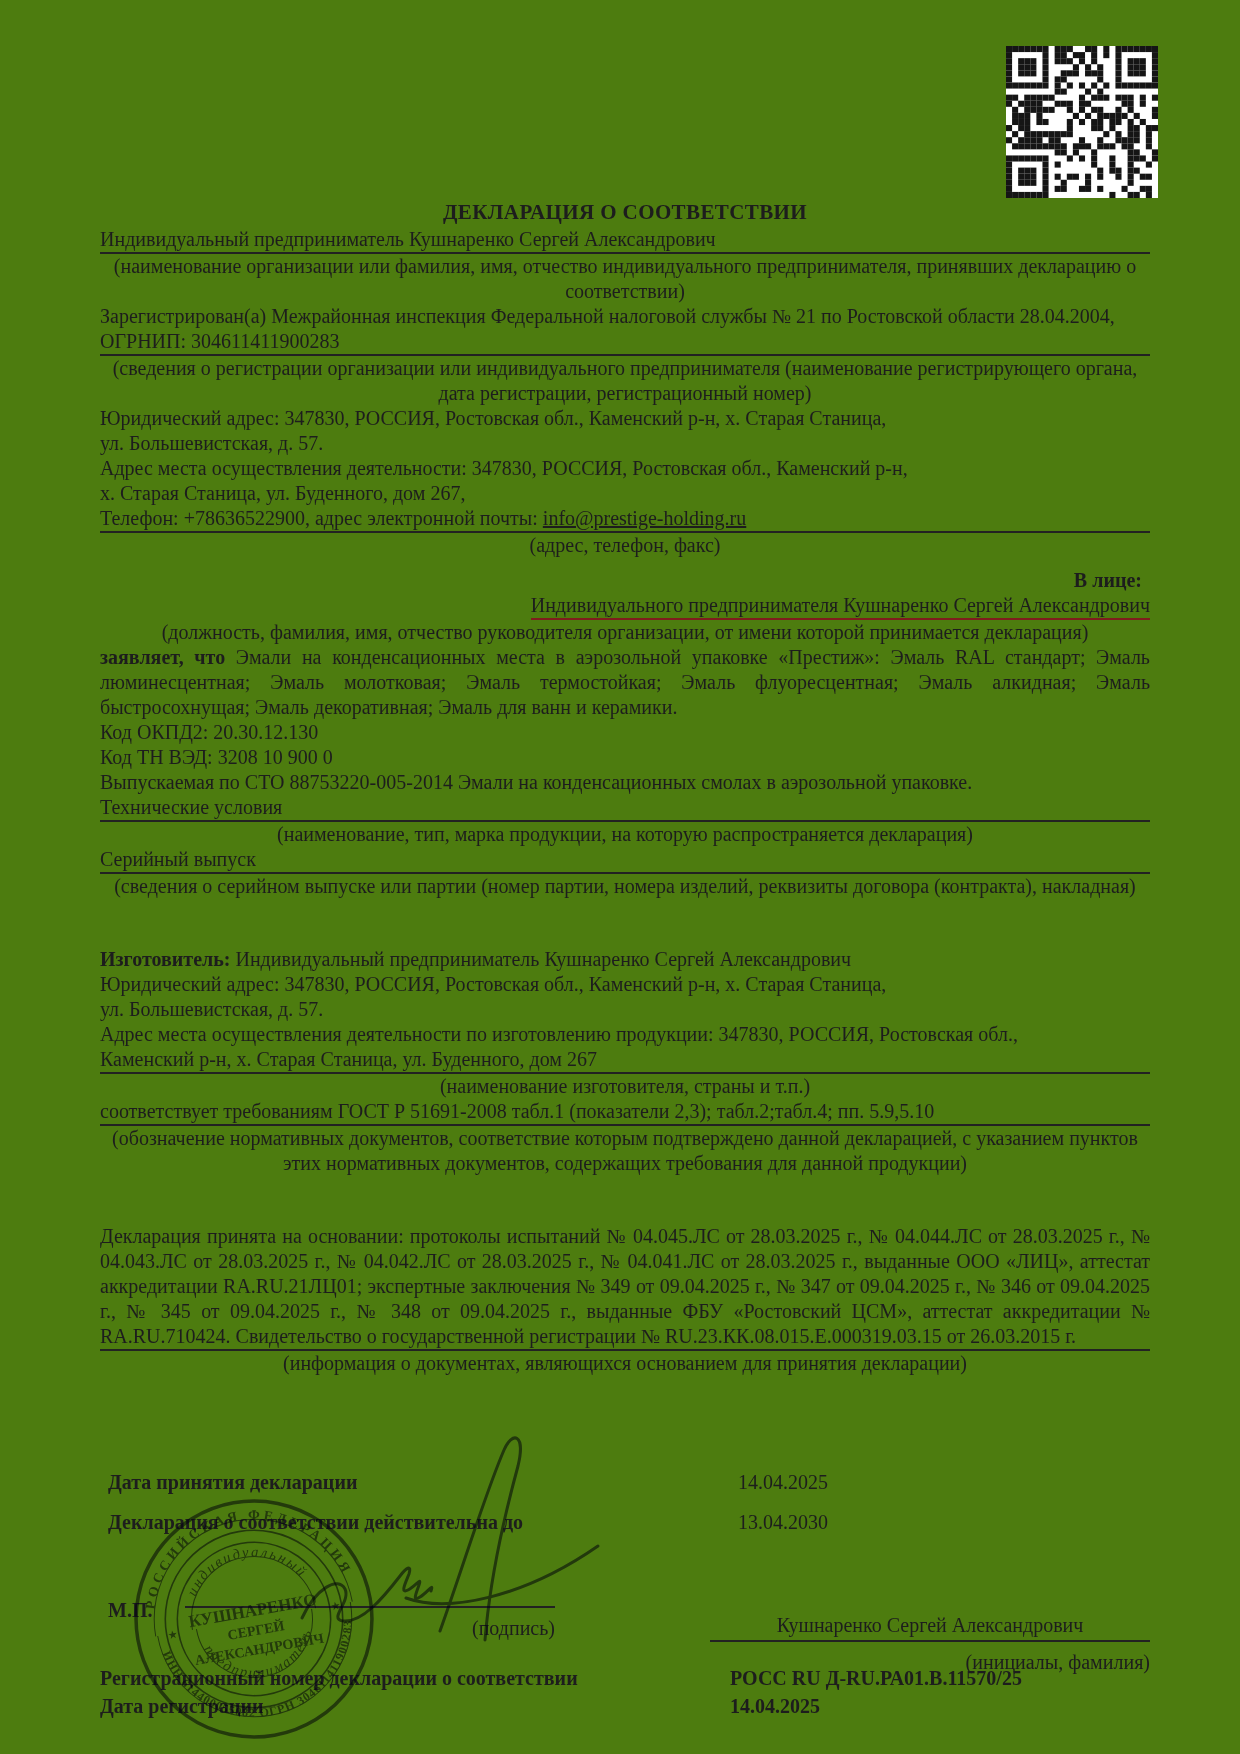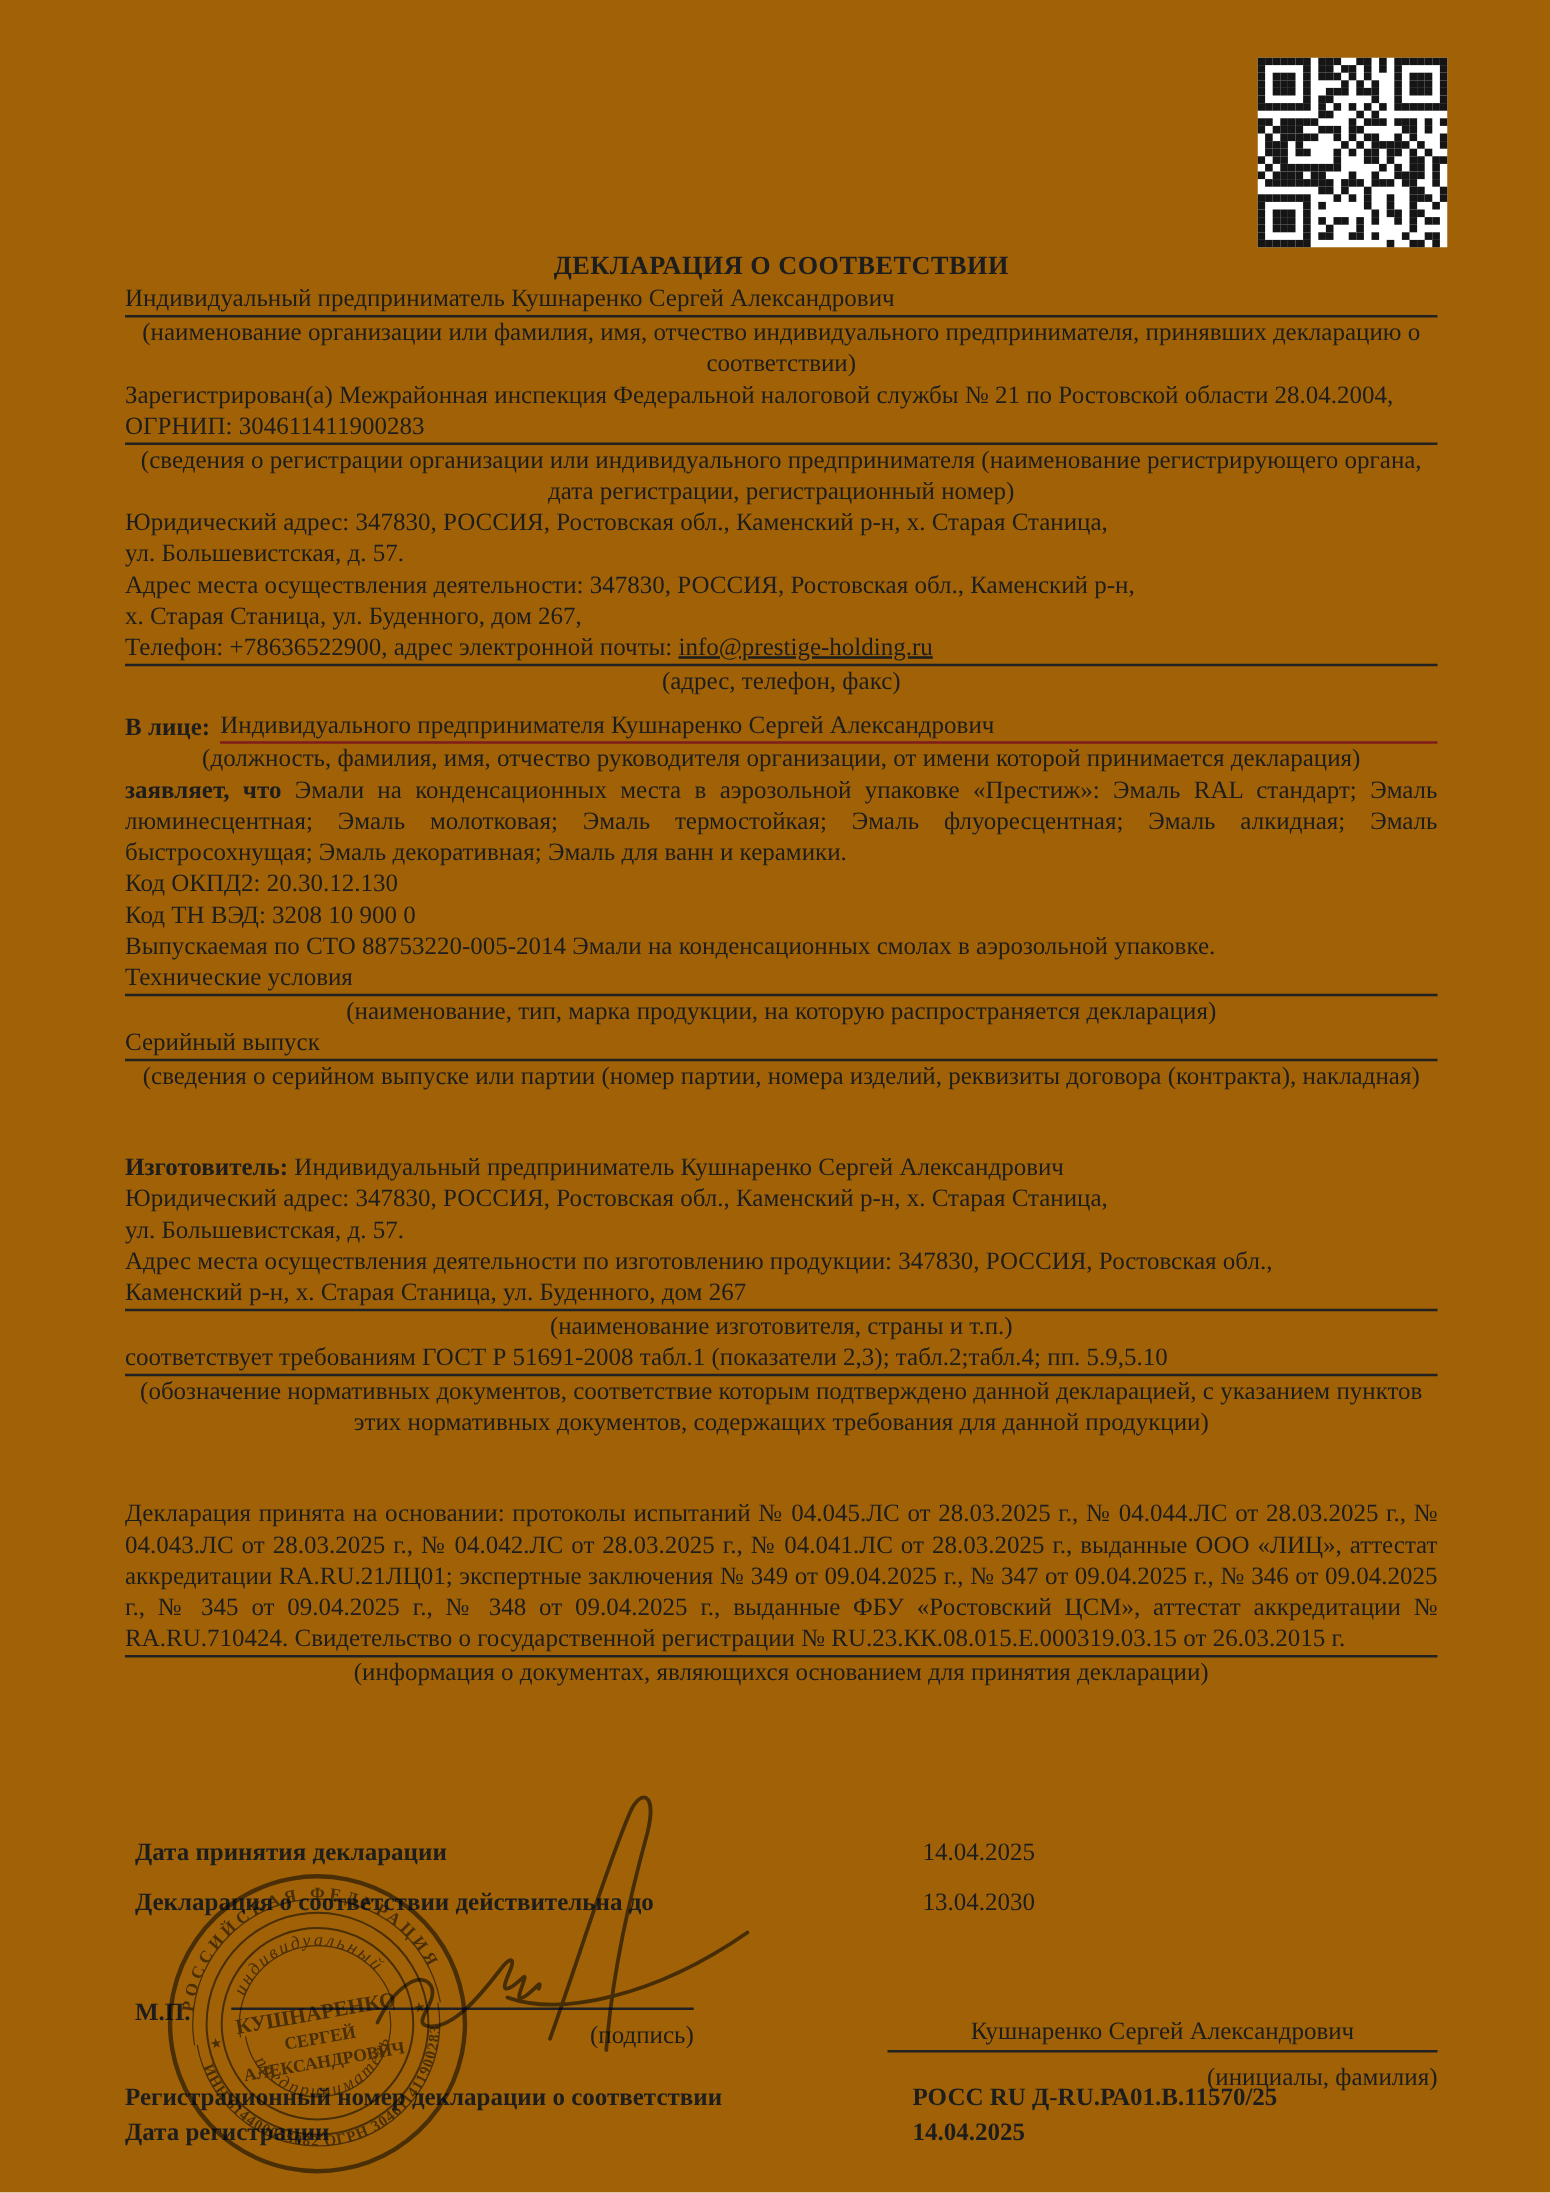--- a/index.html
+++ b/index.html
@@ -1,23 +1,23 @@
 <!DOCTYPE html>
 <html><head>
 <meta charset="utf-8">
 <style>
   html,body{margin:0;padding:0;background:#ffffff;}
-  .page{position:relative;width:1240px;height:1754px;background:#a16207;overflow:hidden;
+  .page{position:relative;width:1240px;height:1754px;background:#4d7c0f;overflow:hidden;
         font-family:"Liberation Serif","DejaVu Serif",serif;font-size:20px;line-height:25px;
         color:#1d1d1d;box-sizing:border-box;padding:200px 90px 0 100px;}
   .center{text-align:center;}
   .title{font-weight:bold;font-size:21px;letter-spacing:.4px;margin-bottom:2px;}
   .u2{border-bottom:2px solid #222;}
   .just{text-align:justify;}
-  .flexline{display:flex;align-items:flex-end;}
+  .flexline{display:flex;align-items:flex-end;flex-direction:column;}
   .flexline .lead{font-weight:bold;margin-right:8px;white-space:nowrap;}
   .flexline .fill{flex:1;border-bottom:2px solid #7f1d1d;}
   .gap10{height:10px;} .gap48{height:48px;}
   a.email{color:#1d1d1d;text-decoration:underline;}
   
   .bottom{position:absolute;left:100px;right:90px;top:1470px;}
   .row{display:flex;}
   .row .lbl{width:630px;font-weight:bold;padding-left:8px;}
   .row.r2{margin-top:15px;}
   .mp{position:absolute;left:8px;top:128px;font-weight:bold;}

